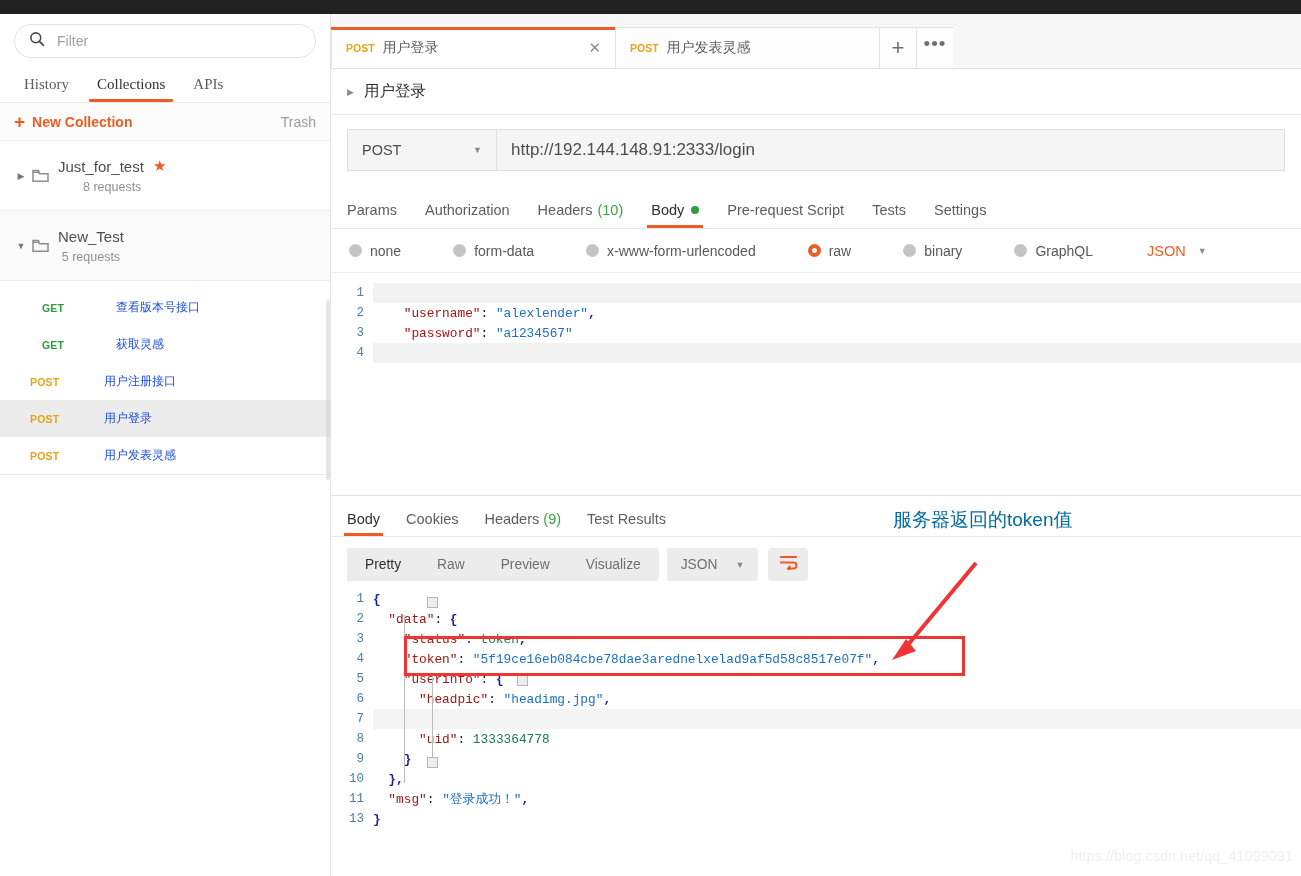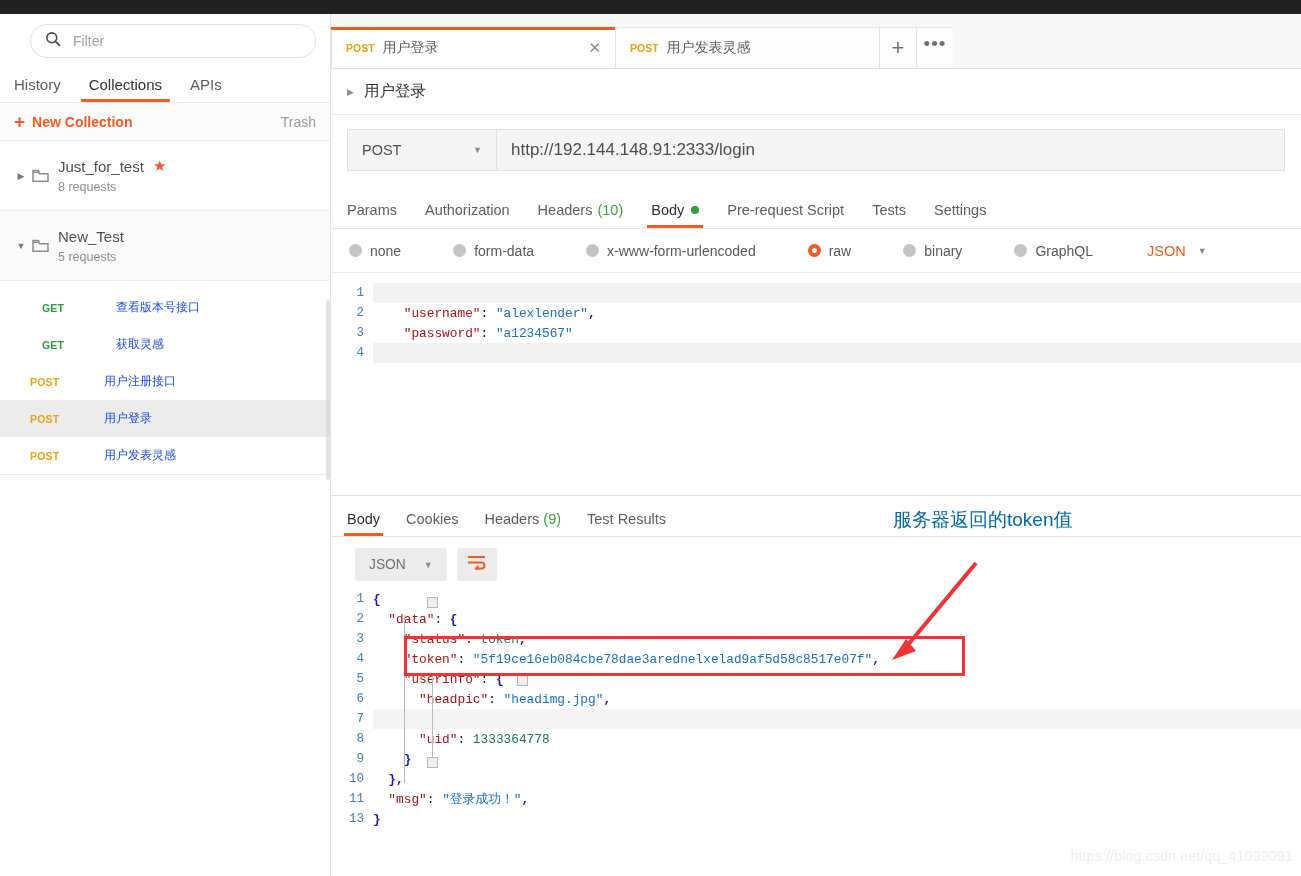--- a/index.html
+++ b/index.html
@@ -17,33 +17,33 @@
   .topbar {
     position:absolute; top:0; left:0; width:1301px; height:14px;
     background:#212121;
   }
 
   
   .sidebar {
     position:absolute; left:0; top:14px; width:331px; height:862px;
     background:#ffffff; border-right:1px solid #e3e3e3;
   }
-  .filter-wrap { padding:10px 14px 8px 30px; }
+  .filter-wrap { padding:10px 14px 8px 14px; }
   .filter-box {
     height:34px; border:1px solid #e1e1e1; border-radius:18px;
     display:flex; align-items:center; padding:0 14px; background:#fff;
   }
   .filter-box svg { flex:none; }
   .filter-text {
     margin-left:12px; color:#a0a0a0; font-size:14px;
   }
 
   .side-tabs {
     display:flex; height:37px; align-items:stretch;
-    border-bottom:1px solid #ececec; padding:0 0;
+    border-bottom:1px solid #ececec; padding:0 10px;font-family:Liberation Serif, serif;
   }
   .side-tab {
     display:flex; align-items:center; justify-content:center;
     font-size:15px; color:#5c5c5c; padding:0 14px;
     position:relative; cursor:pointer;
   }
   .side-tab.active { color:#313131; }
   .side-tab.active:after {
     content:""; position:absolute; left:6px; right:6px; bottom:0;
     height:3px; background:#ef5b25; border-radius:1px;
@@ -65,21 +65,21 @@
     display:flex; align-items:center; height:70px;
     padding:0 10px 0 10px; border-bottom:1px solid #ececec;
     cursor:pointer;
   }
   .collection.alt { background:#fafafa; }
   .caret { width:22px; text-align:center; color:#777; font-size:9px; flex:none;}
   .folder-ico { width:26px; flex:none; display:flex; align-items:center; }
   .coll-text { display:flex; flex-direction:column; gap:5px; }
   .coll-name { font-size:15px; color:#4e4e4e; display:flex; align-items:center; }
   .star { color:#ef5b25; font-size:15px; margin-left:9px; }
-  .coll-sub { font-size:12.5px; color:#8e8e8e; }
+  .coll-sub { font-size:12.5px; color:#8e8e8e;text-align:center; }
 
   .req-row {
     display:flex; align-items:center; height:37px;
     padding-left:30px; cursor:pointer;
   }
   .req-row.selected { background:#ececec; }
   .req-method {
     width:44px; flex:none; font-size:10.5px; font-weight:bold;
     letter-spacing:.2px;
   }
@@ -473,20 +473,26 @@
       <div class="rp active">Body</div>
       <div class="rp">Cookies</div>
       <div class="rp">
         <span>Headers</span>
         <span class="cnt">(9)</span>
       </div>
       <div class="rp">Test Results</div>
     </div>
 
     <div class="resp-toolbar">
+      <div class="seg">
+        <span class="si active">Pretty</span>
+        <span class="si">Raw</span>
+        <span class="si">Preview</span>
+        <span class="si">Visualize</span>
+      </div>
       <div class="seg2">
         <span class="t">JSON</span>
         <span class="c">▼</span>
       </div>
       <div class="wrapbtn">
         <span>
           <svg width="19" height="15" viewBox="0 0 19 15">
             <line x1="1" y1="2" x2="18" y2="2" stroke="#ef5b25" stroke-width="2"></line>
             <path d="M1 7.5h13.5a3 3 0 0 1 0 6H9" fill="none" stroke="#ef5b25" stroke-width="2"></path>
             <path d="M11.5 11l-2.6 2.5 2.6 2.3" fill="none" stroke="#ef5b25" stroke-width="2"></path>

